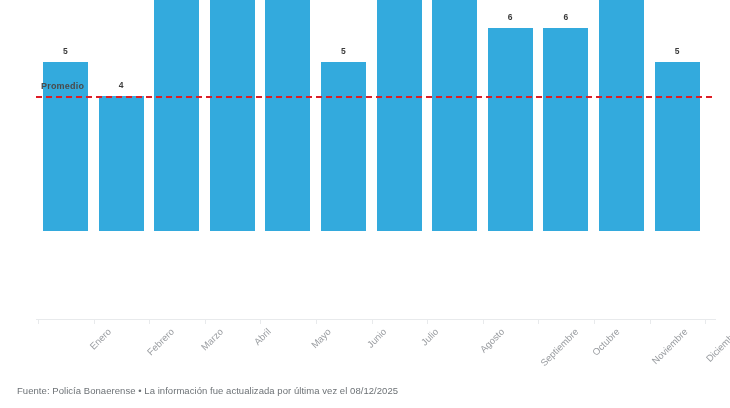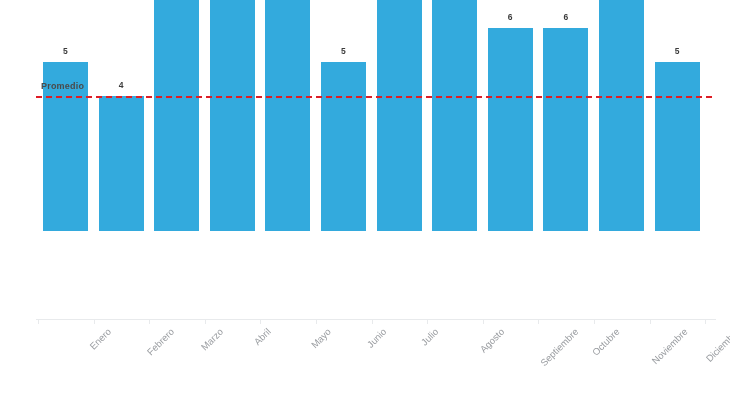--- a/index.html
+++ b/index.html
@@ -168,20 +168,21 @@
         <div class="bar-rect" style="height: 168.889px; background: rgb(51, 170, 221);"></div>
         <div class="bar-value" style="bottom: 174.889px;">5</div>
       </div>
     </div>
 
   <div id="axis-baseline"></div>
 
   <div id="average-line" style="top: 96.0667px; border-top-color: rgb(224, 27, 36);"></div>
   <div id="average-label" style="top: 81.0667px; text-align: right;">Promedio</div>
 
+  <div id="footer-note">Fuente: Policía Bonaerense • La información fue actualizada por última vez el 08/12/2025</div>
 
 <div class="cat-label" style="left: 79.5px; color: rgb(154, 157, 161);">Enero</div>
     <div class="axis-tick" style="left: 38px;"></div>
     <div class="cat-label" style="left: 135.1px; color: rgb(154, 157, 161);">Febrero</div>
     <div class="axis-tick" style="left: 93.6px;"></div>
     <div class="cat-label" style="left: 190.7px; color: rgb(154, 157, 161);">Marzo</div>
     <div class="axis-tick" style="left: 149.2px;"></div>
     <div class="cat-label" style="left: 246.3px; color: rgb(154, 157, 161);">Abril</div>
     <div class="axis-tick" style="left: 204.8px;"></div>
     <div class="cat-label" style="left: 301.9px; color: rgb(154, 157, 161);">Mayo</div>

